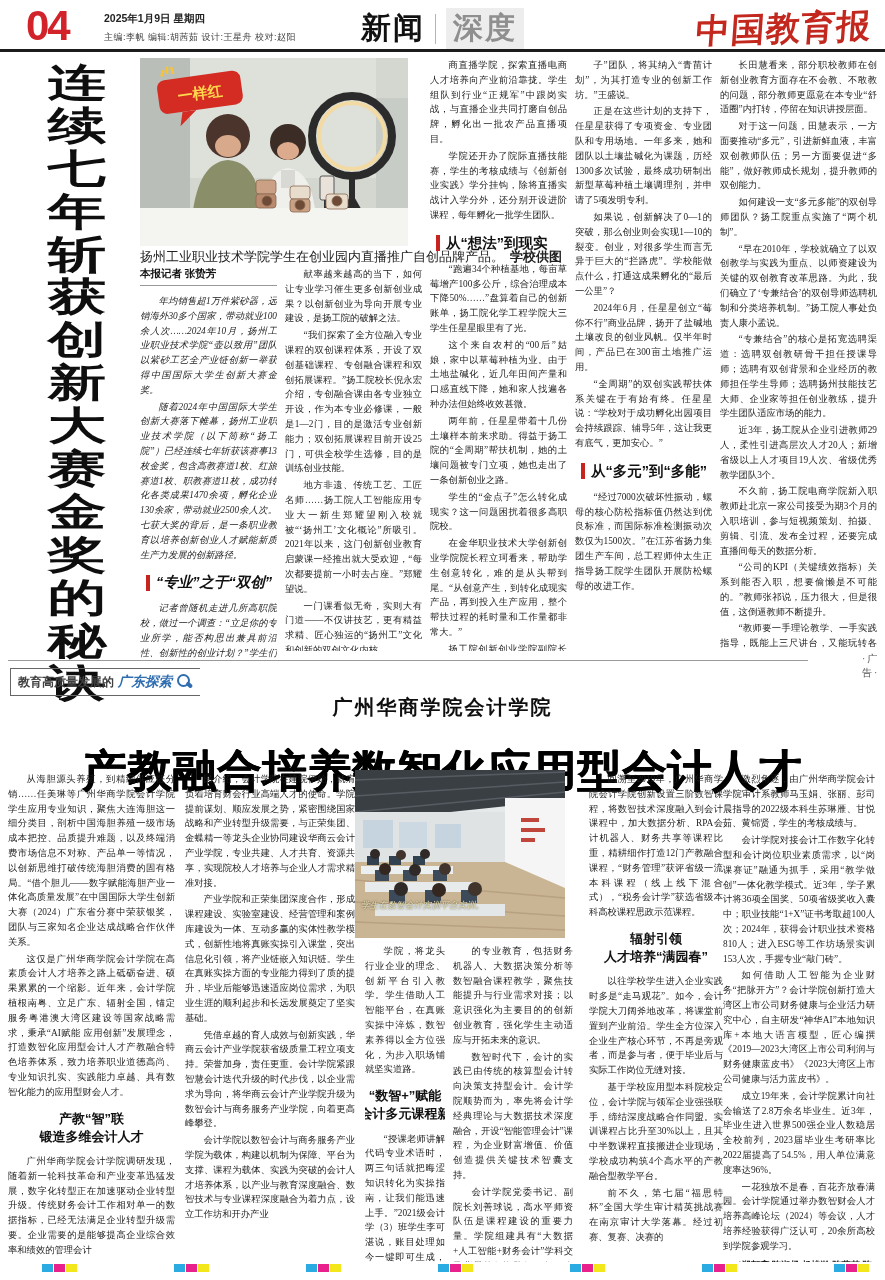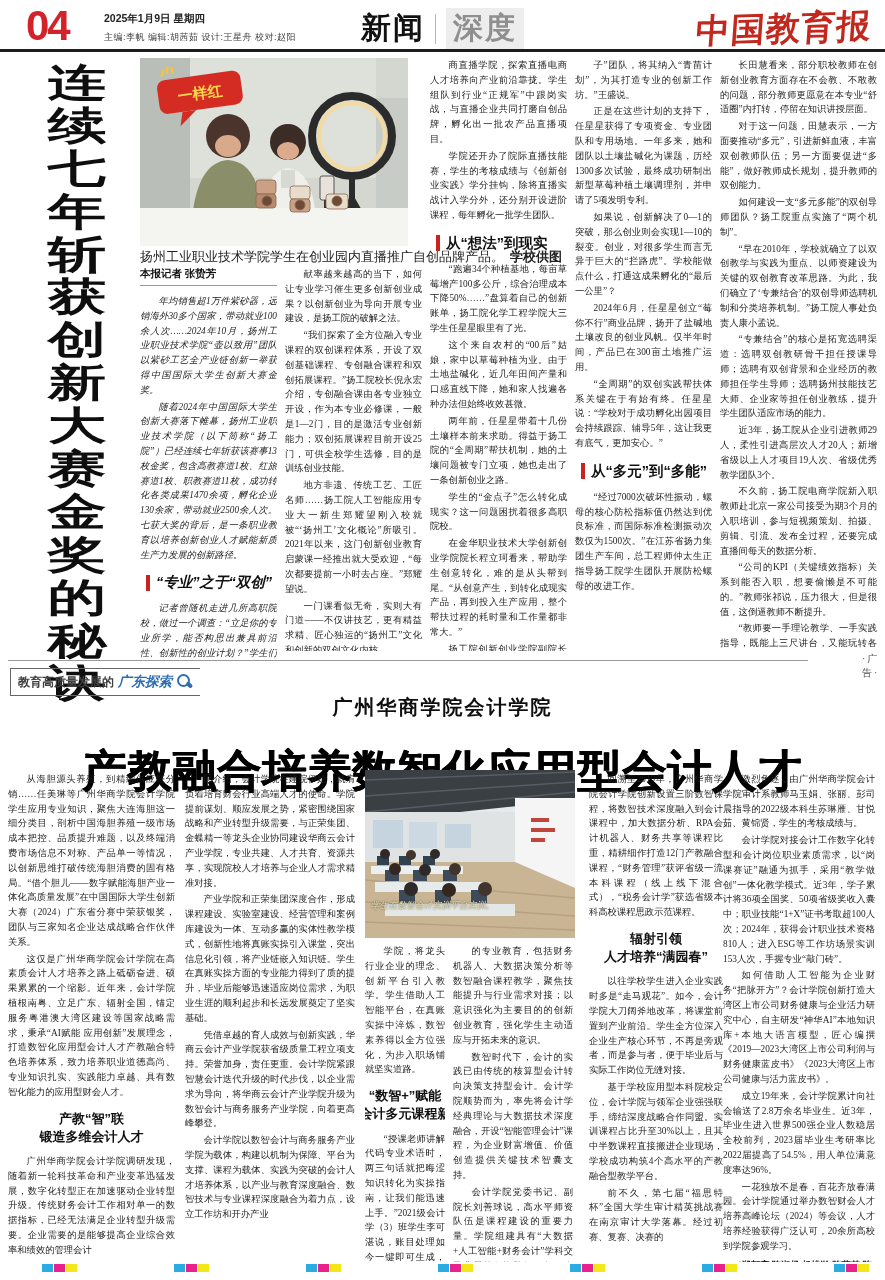--- a/index.html
+++ b/index.html
@@ -54,21 +54,21 @@
   .badge .b2{font-family:"DejaVu Serif",serif;font-weight:bold;font-style:italic;font-size:13.5px;color:#2f6db0;}
   .mag{position:relative;width:16px;height:18px;display:inline-block;}
   .mag .lens{position:absolute;left:1px;top:1px;width:9px;height:9px;border:2.5px solid #2f6db0;border-radius:50%;}
   .mag .handle{position:absolute;left:10px;top:10px;width:7px;height:3.5px;background:#2f6db0;
                transform:rotate(42deg);border-radius:2px;}
   .kicker{left:0;right:0;top:694px;text-align:center;font-family:"Liberation Sans",sans-serif;
           font-weight:bold;font-size:20px;color:#0f0f0f;letter-spacing:2px;}
   .bheadline{left:0;right:0;top:742px;text-align:center;font-family:"Liberation Serif",serif;
              font-weight:900;font-size:44px;color:#000;letter-spacing:1px;
              text-shadow:.6px 0 #000, -.6px 0 #000;}
-  .bphoto{left:365px;top:770px;width:210px;height:168px;overflow:hidden;background:#6d28d9;}
+  .bphoto{left:355px;top:770px;width:210px;height:168px;overflow:hidden;background:#6d28d9;}
   .bphoto-cap{position:absolute;left:6px;bottom:26px;font-size:8.8px;color:#e9e0ae;
               font-style:italic;text-shadow:0 0 2px #333;}
   .bcol{overflow:hidden;top:772px;height:490px;}
   .bcol1{left:8px;width:167px;}
   .bcol2{left:185px;width:170px;}
   .bcol3{left:365px;width:80px;padding-top:172px;height:318px;}
   .bcol4{left:453px;width:120px;padding-top:172px;height:318px;}
   .bcol5{left:581px;width:134px;margin-left:8px;}
   .bcol6{left:723px;width:152px;}
   

